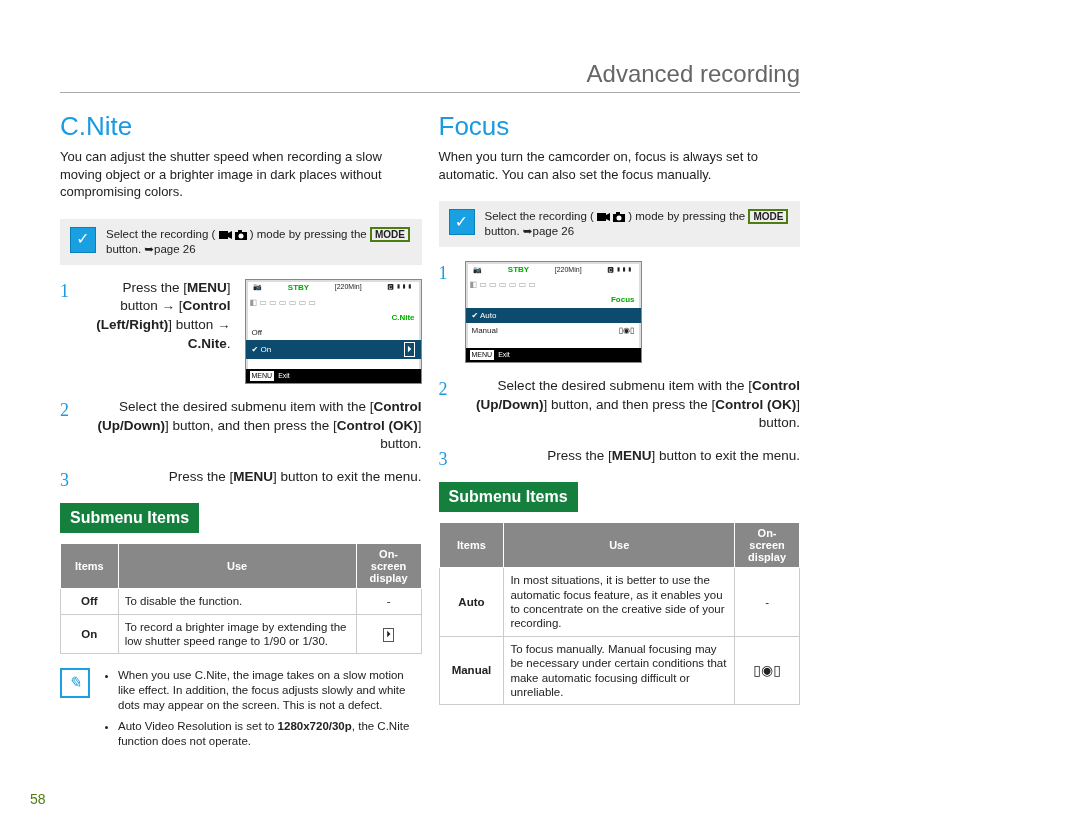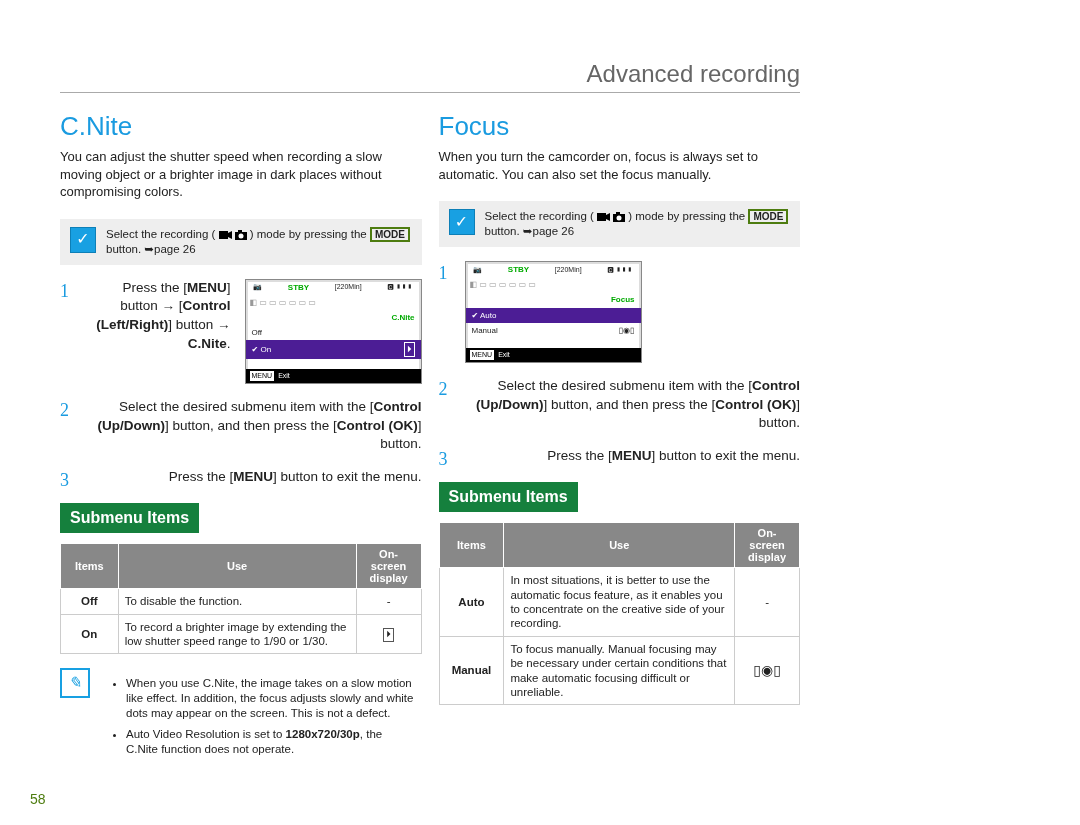--- a/index.html
+++ b/index.html
@@ -140,21 +140,21 @@
     font-weight: bold;
   }
   .subitem {
     padding: 2px 6px;
     font-size: 8px;
     display: flex;
     justify-content: space-between;
     align-items: center;
   }
   .subitem.sel {
-    background: #4c1d95;
+    background: #0c4a6e;
     color: #fff;
   }
   .scr-bot {
     background: #000;
     color: #fff;
     font-size: 7px;
     padding: 2px 4px;
     display: flex;
     align-items: center;
     gap: 4px;
@@ -202,21 +202,21 @@
     border: 2px solid #18a0e2;
     color: #18a0e2;
     display: flex;
     align-items: center;
     justify-content: center;
     flex-shrink: 0;
     font-family: Georgia, serif;
     font-style: italic;
     font-size: 16px;
   }
-  .notebox ul { margin: 8px; padding-left: 16px; }
+  .notebox ul { margin: 0; padding-left: 16px; }
   .notebox li { margin-bottom: 6px; }
   .pageno {
     position: absolute;
     bottom: 18px;
     left: 30px;
     font-size: 14px;
     color: #4d7c0f;
   }
   .ico-box {
     border: 1px solid #555;

